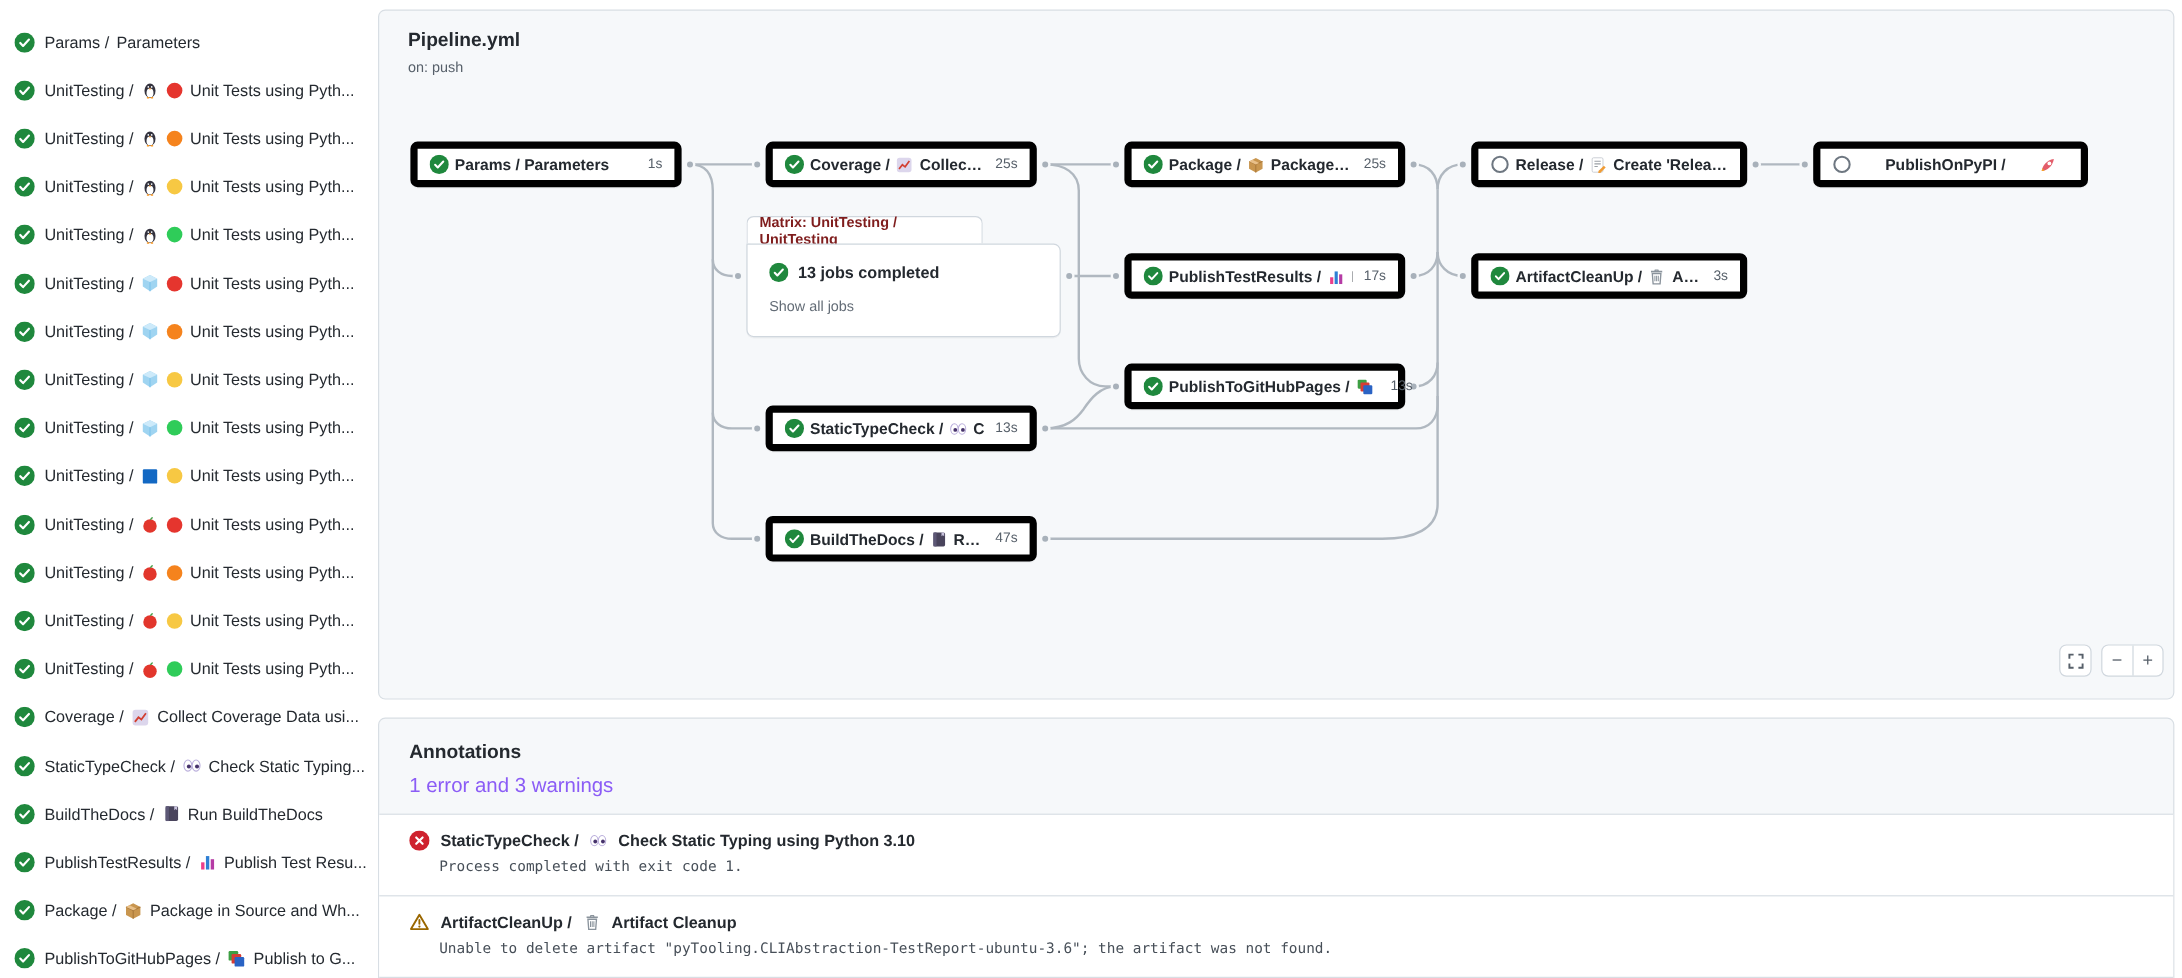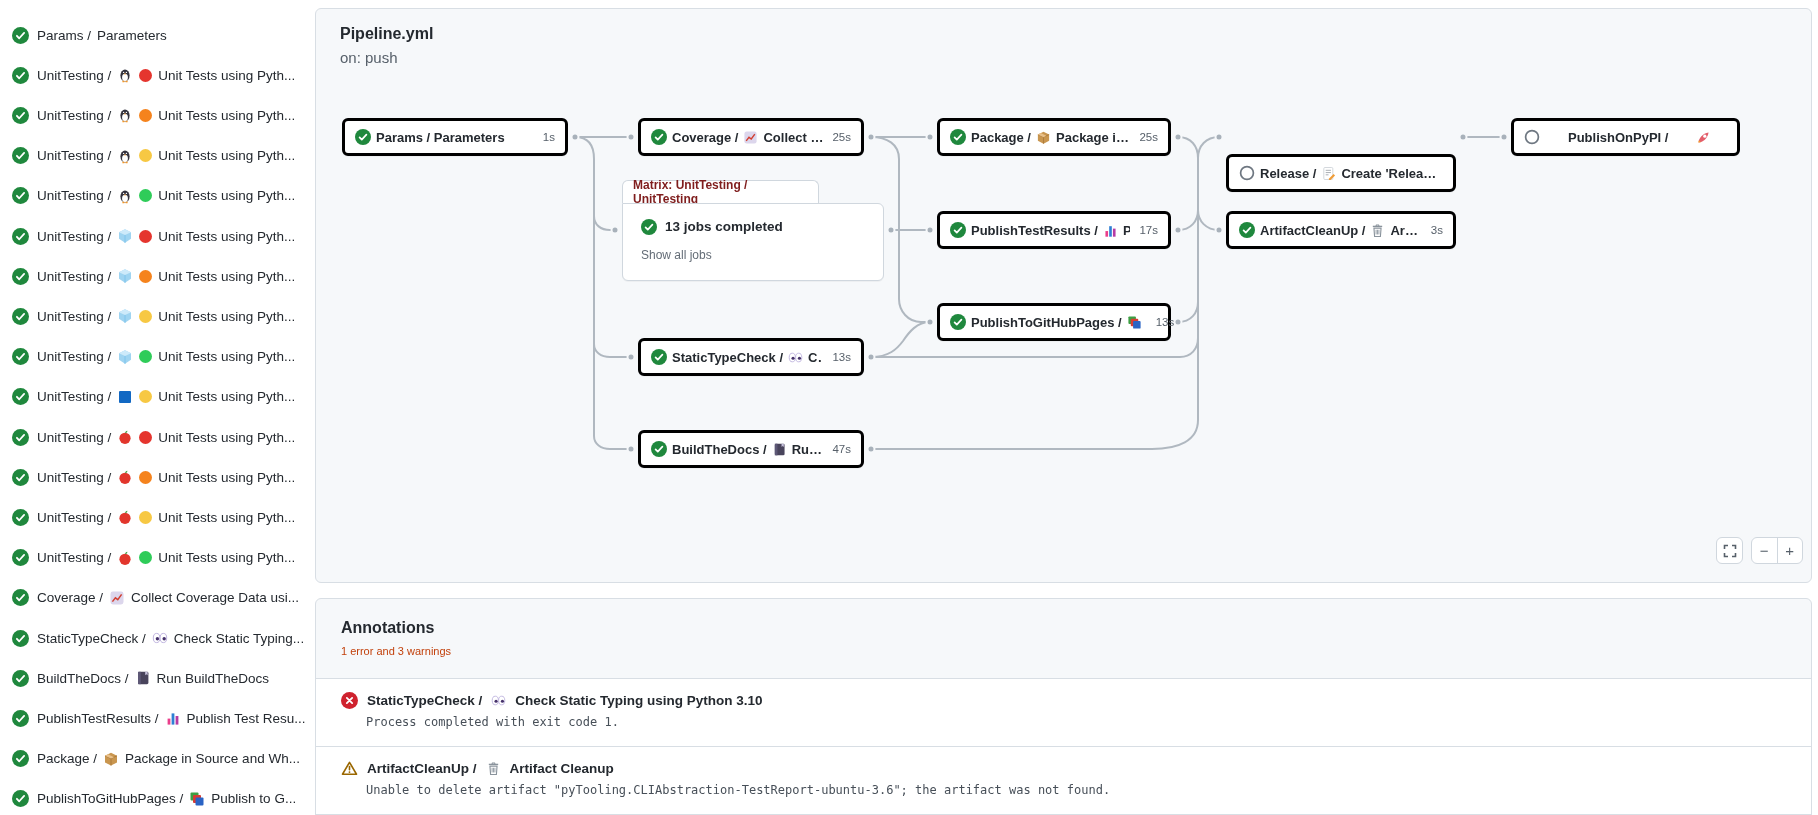--- a/index.html
+++ b/index.html
@@ -10,55 +10,55 @@
   
   .sidebar-item { position:absolute; left:12px; width:298px; height:22px; display:flex; align-items:center; gap:8px; cursor:pointer; }
   .sidebar-item .txt { display:flex; align-items:center; gap:6px; white-space:nowrap; overflow:hidden; font-size:13.5px; color:#24292f; }
   .dot { display:inline-block; width:13px; height:13px; border-radius:50%; flex:0 0 auto; }
   .ico { display:inline-flex; align-items:center; flex:0 0 auto; line-height:0; }
 
   
   .card { position:absolute; background:#f6f8fa; border:1px solid #d8dee4; border-radius:6px; }
   #graph-card { left:315px; top:8px; width:1497px; height:575px; }
   #graph-title { position:absolute; left:340px; top:25px; font-size:16px; font-weight:700; color:#24292f; }
-  #graph-trigger { position:absolute; left:340px; top:49px; font-size:15px; color:#57606a; }
+  #graph-trigger { position:absolute; left:340px; top:49px; font-size:12px; color:#57606a; }
 
   #edges-svg { position:absolute; left:0; top:0; width:1818px; height:815px; pointer-events:none; }
 
-  .node { position:absolute; height:38px; background:#fff; border:3px solid #000000; border-radius:6px;
+  .node { position:absolute; height:38px; background:#fff; border:6px solid #000000; border-radius:6px;
           display:flex; align-items:center; gap:5px; padding:0 10px; cursor:pointer;
           box-shadow:0 1px 0 rgba(27,31,36,.04); }
   .node .n-prefix { font-size:13px; font-weight:600; white-space:nowrap; flex:0 0 auto; }
   .node .n-title  { font-size:13px; font-weight:600; white-space:nowrap; overflow:hidden; text-overflow:ellipsis; flex:0 1 auto; }
   .node .n-dur    { font-size:11.5px; color:#57606a; margin-left:auto; padding-left:4px; flex:0 0 auto; }
 
   
   #matrix-tab { position:absolute; background:#fff; border:1px solid #d0d7de; border-bottom:none;
                 border-radius:6px 6px 0 0; font-size:12px; font-weight:700; color:#7f1d1d;
                 display:flex; align-items:center; padding:0 10px; }
   #matrix-body { position:absolute; background:#fff; border:1px solid #d0d7de; border-radius:0 6px 6px 6px;
                  box-shadow:0 1px 0 rgba(27,31,36,.04); cursor:pointer; }
-  #matrix-status { position:absolute; left:18px; top:15px; display:flex; gap:8px;
+  #matrix-status { position:absolute; left:18px; top:15px; display:flex; align-items:center; gap:8px;
                    font-size:13.5px; font-weight:600; }
   #matrix-link { position:absolute; left:18px; top:44px; font-size:12px; color:#636c76; cursor:pointer; }
 
   
   .gbtn { position:absolute; background:#fff; border:1px solid #d0d7de; border-radius:6px; display:flex;
           align-items:center; justify-content:center; cursor:pointer; }
   #btn-full { left:1716px; top:537px; width:27px; height:27px; }
   #zoom-seg { position:absolute; left:1751px; top:537px; width:52px; height:27px; background:#fff;
               border:1px solid #d0d7de; border-radius:6px; display:flex; }
   #zoom-seg .zcell { flex:1; display:flex; align-items:center; justify-content:center; font-size:15px;
                      color:#57606a; cursor:pointer; }
   #zoom-seg .zcell:first-child { border-right:1px solid #d0d7de; }
 
   
   #ann-card { left:315px; top:598px; width:1497px; height:240px; background:#f6f8fa; }
   #ann-title { position:absolute; left:25px; top:20px; font-size:16px; font-weight:700; }
-  #ann-summary { position:absolute; left:25px; top:46px; font-size:11px; color:#c2410c; }
+  #ann-summary { position:absolute; left:25px; top:46px; font-size:17px; color:#8b5cf6; }
   .ann-row { position:absolute; left:0; width:1495px; background:#fff; border-top:1px solid #d8dee4; }
   .ann-head { display:flex; align-items:center; gap:9px; padding:13px 0 0 25px; cursor:pointer; }
   .ann-head .a-prefix, .ann-head .a-title { font-size:13.5px; font-weight:600; color:#24292f; }
   .ann-msg { padding:6px 0 0 50px; font-family:"DejaVu Sans Mono","Liberation Mono",monospace;
              font-size:12px; color:#474f58; }
 </style>
 </head>
 <body>
 
 <div id="app">
@@ -542,21 +542,21 @@
           <svg width="15" height="15" viewBox="0 0 16 16">
             <path d="M2 4.8 L8 1.8 L14 4.8 V11.4 L8 14.6 L2 11.4 Z" fill="#c9964f"></path>
             <path d="M2 4.8 L8 7.6 L14 4.8" fill="none" stroke="#a9783a" stroke-width="0.9"></path>
             <path d="M8 7.6 V14.6" stroke="#a9783a" stroke-width="0.9"></path>
             <path d="M5 3.3 L11 6.2 L8 7.6 L2 4.8 Z" fill="#e9c089"></path>
           </svg>
         </span>
         <span class="n-title">Package in So...</span>
         <span class="n-dur">25s</span>
       </div>
-      <div class="node" style="left: 1226px; top: 118px; width: 230px; margin-top: 36px;">
+      <div class="node" style="left: 1226px; top: 118px; width: 230px;">
         <span class="ico">
           <svg width="16" height="16" viewBox="0 0 16 16">
             <circle cx="8" cy="8" r="6.4" fill="none" stroke="#6e7781" stroke-width="1.7"></circle>
           </svg>
         </span>
         <span class="n-prefix">Release /</span>
         <span class="ico">
           <svg width="15" height="15" viewBox="0 0 16 16">
             <rect x="3" y="1.6" width="9.6" height="12.8" rx="1.2" fill="#fff" stroke="#c6cbd1" stroke-width="0.8"></rect>
             <path d="M5 4.6h5.6M5 7h5.6M5 9.4h3" stroke="#9aa0a6" stroke-width="0.9"></path>

